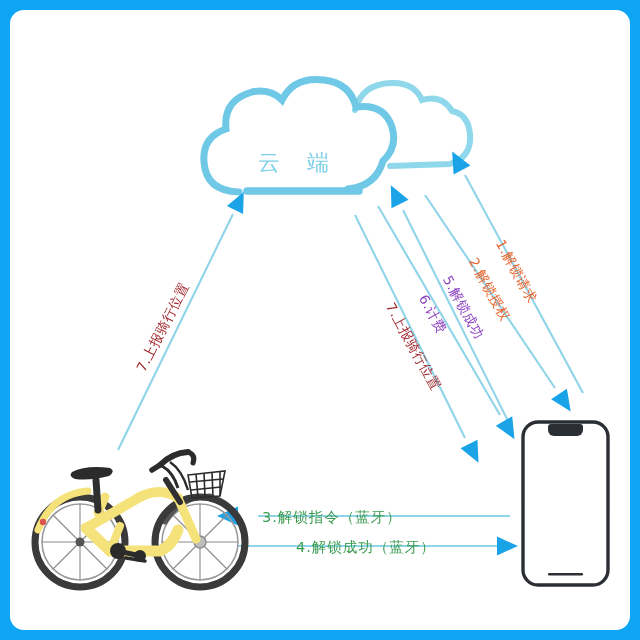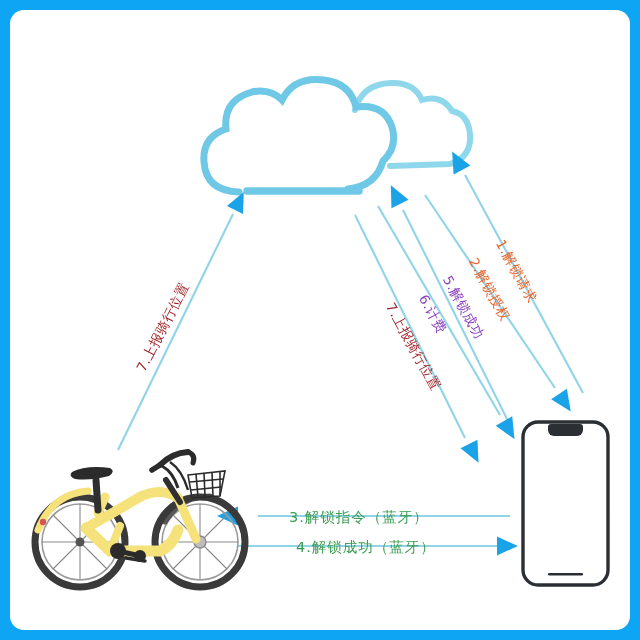--- a/index.html
+++ b/index.html
@@ -59,20 +59,21 @@
                  Q260 78 272 90
                  Q284 66 314 70
                  Q340 73 346 97
                  Q374 93 382 117
                  Q388 137 373 151
                  Q366 176 338 179"></path>
 
         <path d="M237 181 L349 181" stroke-width="7.5"></path>
       </g>
     </svg>
+    <div id="cloudword" style="left:248px;top:138px;">云 端</div>
 
     <svg class="layer" viewBox="0 0 620 620">
       <defs>
         <marker id="ahUL" viewBox="0 0 10 10" refX="7" refY="5" markerWidth="6.2" markerHeight="6.2" orient="auto-start-reverse">
           <path d="M0 0 L10 5 L0 10 z" fill="#1BA3E8"></path>
         </marker>
       </defs>
 
       <g>
         <line x1="108" y1="440" x2="223" y2="204" stroke="#8FD4E8" stroke-width="2.1"></line>
@@ -119,21 +120,21 @@
     <div class="lbl" style="left:462px;top:240px;transform:rotate(61deg);color:#E8622A;">2.解锁授权</div>
 
     <div class="lbl" style="left:436px;top:258px;transform:rotate(61deg);color:#8A3FC0;">5.解锁成功</div>
 
     <div class="lbl" style="left:412px;top:277px;transform:rotate(61deg);color:#8A3FC0;">6.计费</div>
 
     <div class="lbl" style="left:379px;top:285px;transform:rotate(61deg);color:#A0242A;">7.上报骑行位置</div>
 
     <div class="lbl" style="left:131px;top:352px;transform:rotate(-63deg);color:#A0242A;">7.上报骑行位置</div>
 
-    <div class="lbl lbl-h" style="left:279px;top:498px;color:#3A9B50;">3.解锁指令（蓝牙）</div>
+    <div class="lbl lbl-h" style="left:252px;top:498px;color:#3A9B50;">3.解锁指令（蓝牙）</div>
 
     <div class="lbl lbl-h" style="left:266px;top:528px;color:#3A9B50;margin-left:20px;">4.解锁成功（蓝牙）</div>
 
     <svg class="layer" viewBox="0 0 620 620">
       <g>
         <rect x="513" y="412" width="85" height="163" rx="15" ry="15" fill="#ffffff" stroke="#2B2F33" stroke-width="3.4"></rect>
         <path d="M541 414 h29 a3 3 0 0 1 3 3 v3 a6 6 0 0 1 -6 6 h-23
                  a6 6 0 0 1 -6 -6 v-3 a3 3 0 0 1 3 -3 z" fill="#2B2F33"></path>
         <rect x="538" y="563" width="35" height="2.6" rx="1.3" fill="#2B2F33"></rect>
       </g>

